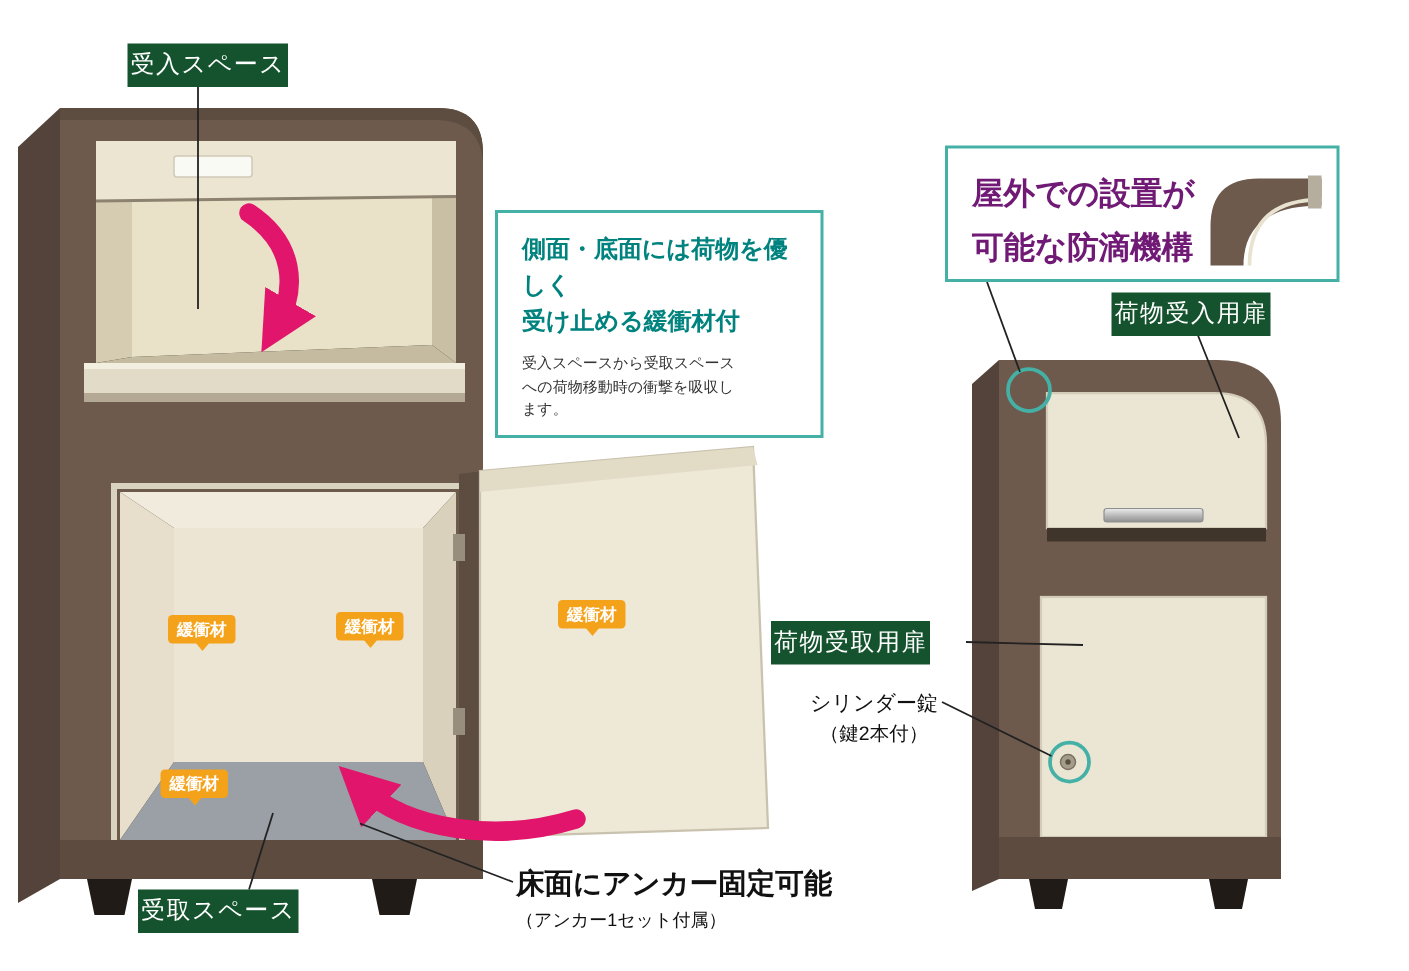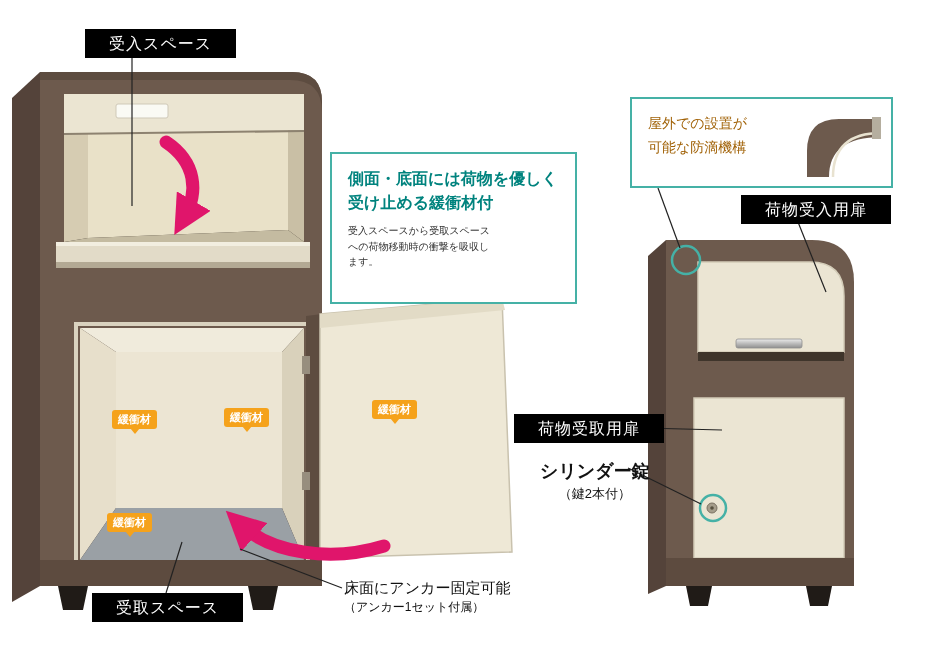--- a/index.html
+++ b/index.html
@@ -3,25 +3,25 @@
 <meta charset="utf-8">
 <style>
   html,body{margin:0;padding:0;background:#fff;}
   body{width:939px;height:647px;font-family:"Liberation Sans","DejaVu Sans",sans-serif;}
   .stage{position:relative;width:939px;height:647px;background:#ffffff;overflow:hidden;}
   .stage > svg.base{position:absolute;left:0;top:0;}
 
   
   .tag-teal{
     position:absolute;
-    background:#000000;
+    background:#14532d;
     color:#fff;
     font-size:16px;
     letter-spacing:1px;
-    padding:5px 24px;
+    padding:5px 2px;
     line-height:1.2;
     white-space:nowrap;
   }
 
   
   .tag-orange{
     position:absolute;
     background:#f5a21b;
     color:#fff;
     font-size:11px;
@@ -55,34 +55,34 @@
     white-space:pre-line;
   }
   .callout-body{
     color:#333;
     font-size:10px;
     line-height:1.55;
     margin-top:8px;
     white-space:pre-line;
   }
   .dripproof-text{
-    color:#a16207;
-    font-weight:normal;
-    font-size:14px;
+    color:#701a75;
+    font-weight:bold;
+    font-size:21px;
     line-height:1.7;
     white-space:pre-line;
   }
   .corner-pic{position:absolute;right:8px;top:8px;}
 
   .anchor-note{position:absolute;color:#111;}
-  .anchor-title{font-size:15px;font-weight:normal;line-height:1.4;white-space:nowrap;}
+  .anchor-title{font-size:19px;font-weight:bold;line-height:1.4;white-space:nowrap;}
   .anchor-sub{font-size:12px;line-height:1.5;white-space:nowrap;}
 
   .lock-note{position:absolute;color:#111;}
-  .lock-title{font-size:18px;font-weight:bold;line-height:1.4;white-space:nowrap;}
+  .lock-title{font-size:14px;font-weight:normal;line-height:1.4;white-space:nowrap;}
   .lock-sub{font-size:13px;line-height:1.5;white-space:nowrap;text-align:center;}
 </style>
 </head>
 <body>
 
 <div class="stage">
 
   <svg class="base" width="939" height="647" viewBox="0 0 939 647">
     <defs>
       <marker id="ah" viewBox="0 0 10 10" refX="5" refY="5" markerWidth="3" markerHeight="3" orient="auto-start-reverse">
@@ -166,21 +166,21 @@
       <line x1="342" y1="588" x2="240" y2="549"></line>
       <line x1="798" y1="222" x2="826" y2="292"></line>
       <line x1="658" y1="188" x2="680" y2="248"></line>
       <line x1="644" y1="428" x2="722" y2="430"></line>
       <line x1="628" y1="468" x2="701" y2="504"></line>
     </g>
   </svg>
 
   <div class="tag-teal" style="left:85px;top:29px">受入スペース</div>
 
-  <div class="callout" style="left:330px;top:152px;width:247px;height:152px">
+  <div class="callout" style="left:330px;top:140px;width:219px;height:152px">
     <div class="callout-title">側面・底面には荷物を優しく
 受け止める緩衝材付</div>
     <div class="callout-body">受入スペースから受取スペース
 への荷物移動時の衝撃を吸収し
 ます。</div>
   </div>
 
   <div class="tag-orange" style="left:112px;top:410px">
     <span>緩衝材</span>
   </div>

